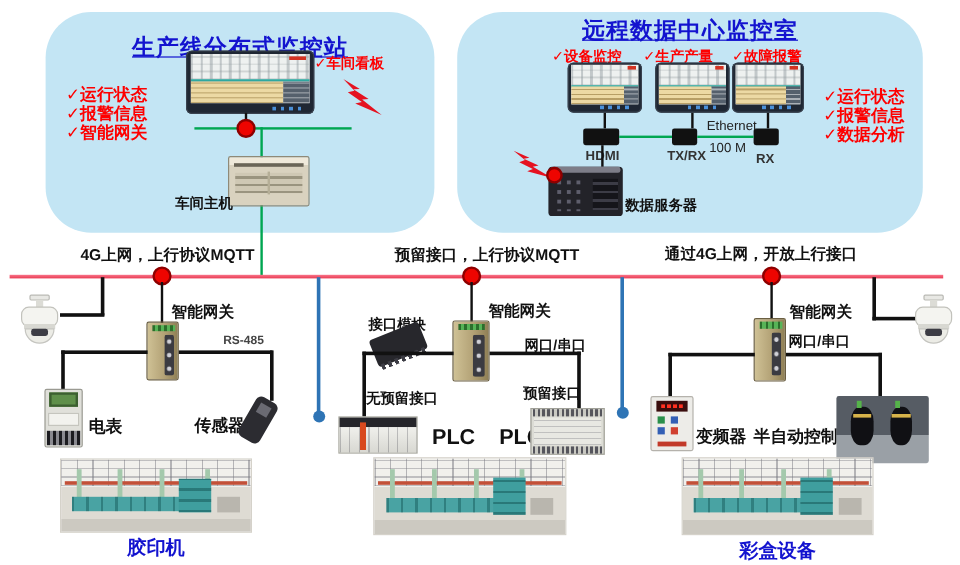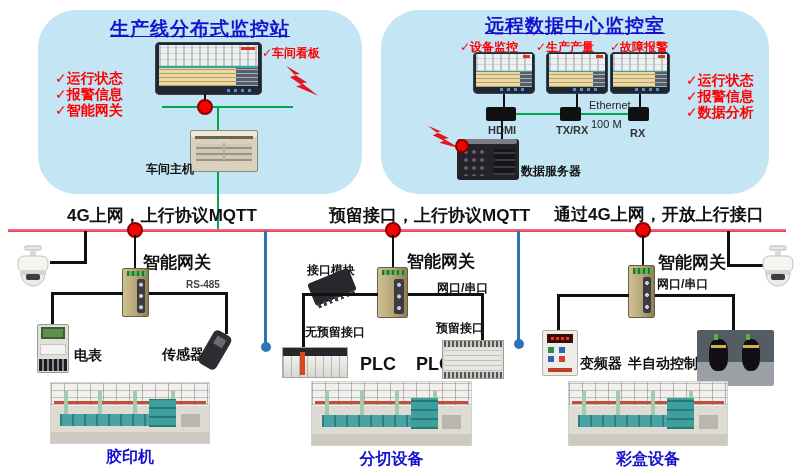--- a/index.html
+++ b/index.html
@@ -114,32 +114,32 @@
     background:repeating-linear-gradient(90deg,rgba(120,120,128,.5) 0 1px,transparent 1px 13px),
                repeating-linear-gradient(0deg,rgba(130,130,138,.45) 0 1px,transparent 1px 7px);}
   .factory .beam{position:absolute;left:2%;top:30%;width:96%;height:3px;background:#c25038;}
   .factory .col{position:absolute;top:14%;width:4px;height:56%;background:#a4c9ac;}
   .factory .mach{position:absolute;left:6%;right:34%;top:52%;height:20%;background:#49a3a3;
     background-image:repeating-linear-gradient(90deg,rgba(0,60,60,.35) 0 2px,transparent 2px 12px);}
   .factory .tower{position:absolute;left:62%;width:17%;top:26%;height:48%;background:#3f9e9e;
     background-image:repeating-linear-gradient(0deg,rgba(0,50,50,.35) 0 2px,transparent 2px 9px);}
   .factory .unit{position:absolute;left:82%;width:12%;top:52%;height:22%;background:#b9b6ae;}
   
-  .t10{font-size:10px;} .t11{font-size:11px;} .t12{font-size:12px;} .t13{font-size:17px;}
+  .t10{font-size:10px;} .t11{font-size:11px;} .t12{font-size:12px;} .t13{font-size:13px;}
   .t14{font-size:14px;} .t15{font-size:18px;}
 </style>
 </head>
 <body>
 
 <div id="stage">
 
   <div class="panel" style="left:38px;top:10px;width:324px;height:184px;"></div>
   <div class="panel" style="left:381px;top:10px;width:388px;height:184px;"></div>
 
-  <div class="ptitle" style="left:38px;top:16px;width:324px;text-decoration:underline;">生产线分布式监控站</div>
+  <div class="ptitle" style="left:38px;top:27px;width:324px;text-decoration:underline;">生产线分布式监控站</div>
   <div class="ptitle" style="left:381px;top:13px;width:388px;">远程数据中心监控室</div>
 
   <div class="chk" style="left:55px;top:70px;">
     <div>✓运行状态</div>
     <div>✓报警信息</div>
     <div>✓智能网关</div>
   </div>
 
   <div class="monitor" style="left:155px;top:42px;width:107px;height:53px;">
     <div class="screen">
@@ -386,16 +386,15 @@
     <div class="col" style="left:8%;"></div>
       <div class="col" style="left:30%;"></div>
     <div class="col" style="left:52%;"></div>
       <div class="col" style="left:76%;"></div>
     <div class="mach"></div>
       <div class="tower"></div>
       <div class="unit"></div>
   </div>
 
   <div class="blue-lbl" style="left:50px;top:447px;width:160px;">胶印机</div>
-  <div class="blue-lbl" style="left:311px;top:449px;width:161px;">分切设备</div>
   <div class="blue-lbl" style="left:568px;top:449px;width:160px;">彩盒设备</div>
 
 </div>
 
 </body></html>

